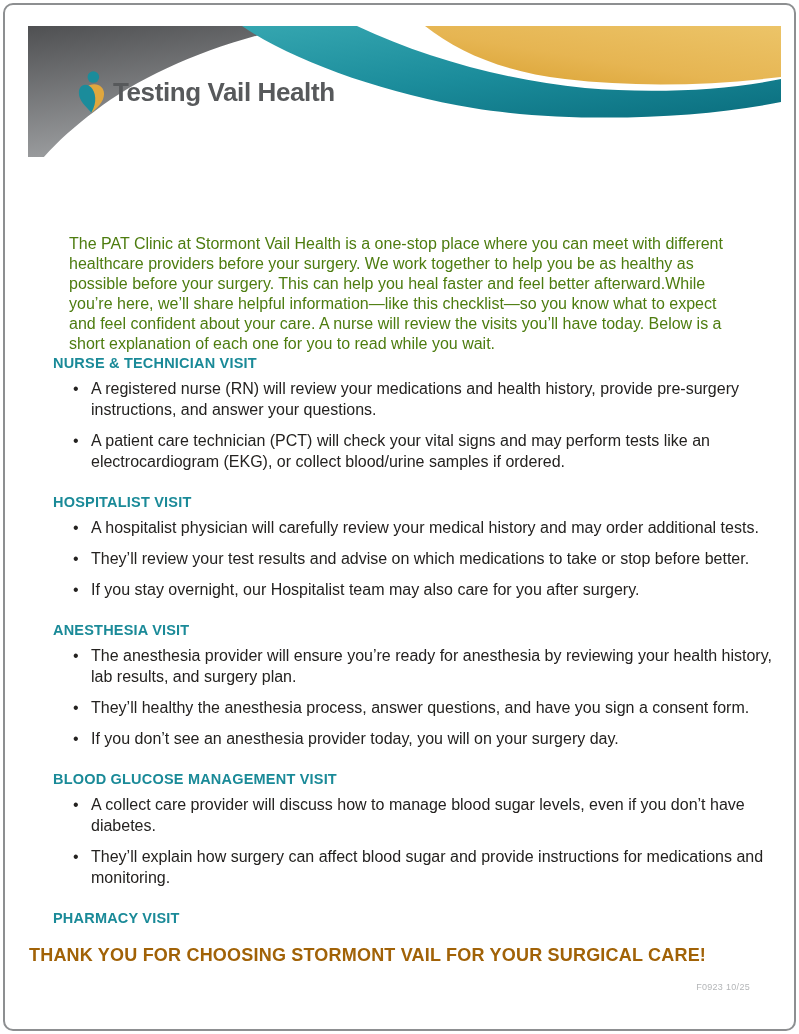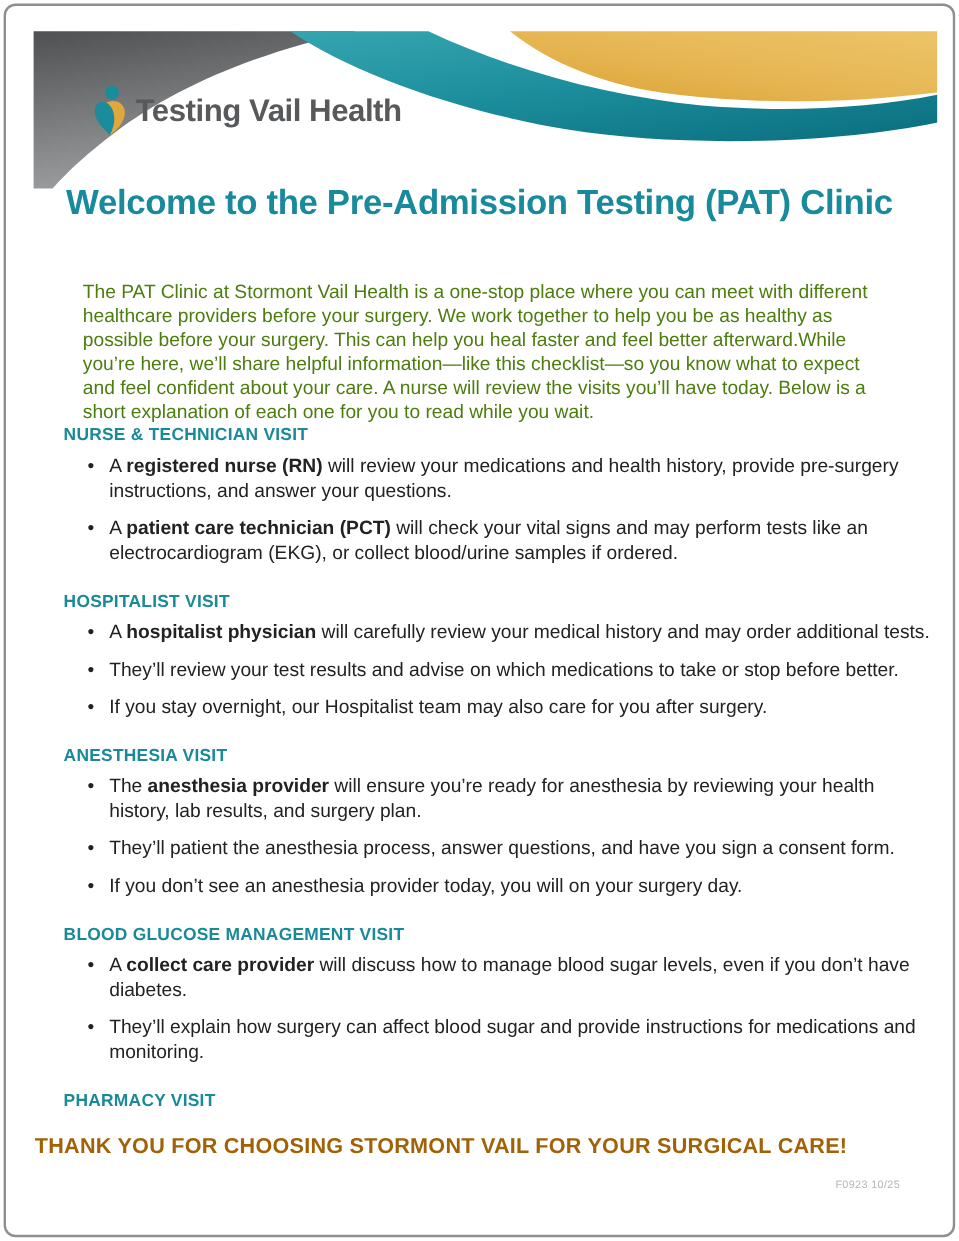--- a/index.html
+++ b/index.html
@@ -41,21 +41,21 @@
   ul.bullets{list-style:none;margin:0;padding:0 0 0 38px;}
   ul.bullets li{
     position:relative;margin:0 0 10px 0;
     font-size:16px;line-height:21px;color:#242220;
   }
   ul.bullets li::before{
     content:"\2022";
     position:absolute;left:-18px;top:0;
     font-size:16px;color:#242220;
   }
-  ul.bullets li b{font-weight:700;}
+  ul.bullets li b{font-weight:400;}
   .closing{
     position:absolute;left:0;top:940px;width:100%;
     font-size:18px;font-weight:700;
     color:#a16207;letter-spacing:0.2px;padding-left:24px;
   }
   .form-code{
     position:absolute;right:44px;top:977px;
     font-size:9px;color:#b4b6b8;letter-spacing:0.3px;
   }
 </style>
@@ -89,21 +89,20 @@
 
   <div class="logo">
     <svg width="28" height="44" viewBox="0 0 30 46" aria-hidden="true">
       <circle cx="17.5" cy="7" r="6.2" fill="#1b8c9b"></circle>
       <path d="M9,18 C19,11 29,16 29,25 C29,34 21,41 15.5,45 C13.5,36 9,27 9,18 Z" fill="#e0a73e"></path>
       <path d="M2,24 C2,15 10,13 15,18 C20,23 22,34 15.5,45 C9,38 2,32 2,24 Z" fill="#1b8c9b"></path>
     </svg>
     <span class="logo-text">Testing Vail Health</span>
   </div>
 
-  <h1 class="doc-title">Welcome to the Pre-Admission Testing (PAT) Clinic</h1>
 
   <p class="intro">The PAT Clinic at Stormont Vail Health is a one-stop place where you can meet with different healthcare providers before your surgery. We work together to help you be as healthy as possible before your surgery. This can help you heal faster and feel better afterward.While you’re here, we’ll share helpful information—like this checklist—so you know what to expect and feel confident about your care. A nurse will review the visits you’ll have today. Below is a short explanation of each one for you to read while you wait.</p>
 
   <div class="sections">
       <div class="section">
         <h2 class="section-heading">NURSE &amp; TECHNICIAN VISIT</h2>
         <ul class="bullets">
           <li><span>A </span><b>registered nurse (RN)</b><span> will review your medications and health history, provide pre-surgery instructions, and answer your questions.</span></li>
           <li><span>A </span><b>patient care technician (PCT)</b><span> will check your vital signs and may perform tests like an electrocardiogram (EKG), or collect blood/urine samples if ordered.</span></li>
         </ul>
@@ -113,21 +112,21 @@
         <ul class="bullets">
           <li><span>A </span><b>hospitalist physician</b><span> will carefully review your medical history and may order additional tests.</span></li>
           <li><span>They’ll review your test results and advise on which medications to take or stop before better.</span></li>
           <li><span>If you stay overnight, our Hospitalist team may also care for you after surgery.</span></li>
         </ul>
       </div>
       <div class="section">
         <h2 class="section-heading">ANESTHESIA VISIT</h2>
         <ul class="bullets">
           <li><span>The </span><b>anesthesia provider</b><span> will ensure you’re ready for anesthesia by reviewing your health history, lab results, and surgery plan.</span></li>
-          <li><span>They’ll patient the anesthesia process, answer questions, and have you sign a consent form.</span></li>
+          <li><span>They’ll healthy the anesthesia process, answer questions, and have you sign a consent form.</span></li>
           <li><span>If you don’t see an anesthesia provider today, you will on your surgery day.</span></li>
         </ul>
       </div>
       <div class="section">
         <h2 class="section-heading">BLOOD GLUCOSE MANAGEMENT VISIT</h2>
         <ul class="bullets">
           <li><span>A </span><b>collect care provider</b><span> will discuss how to manage blood sugar levels, even if you don’t have diabetes.</span></li>
           <li><span>They’ll explain how surgery can affect blood sugar and provide instructions for medications and monitoring.</span></li>
         </ul>
       </div>

